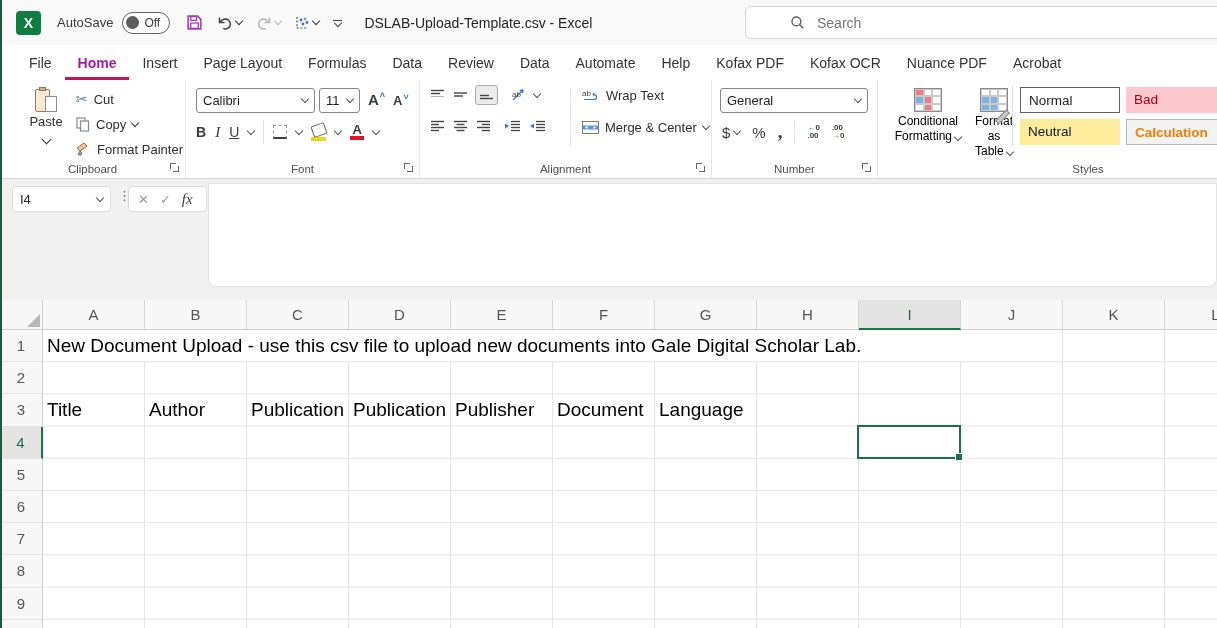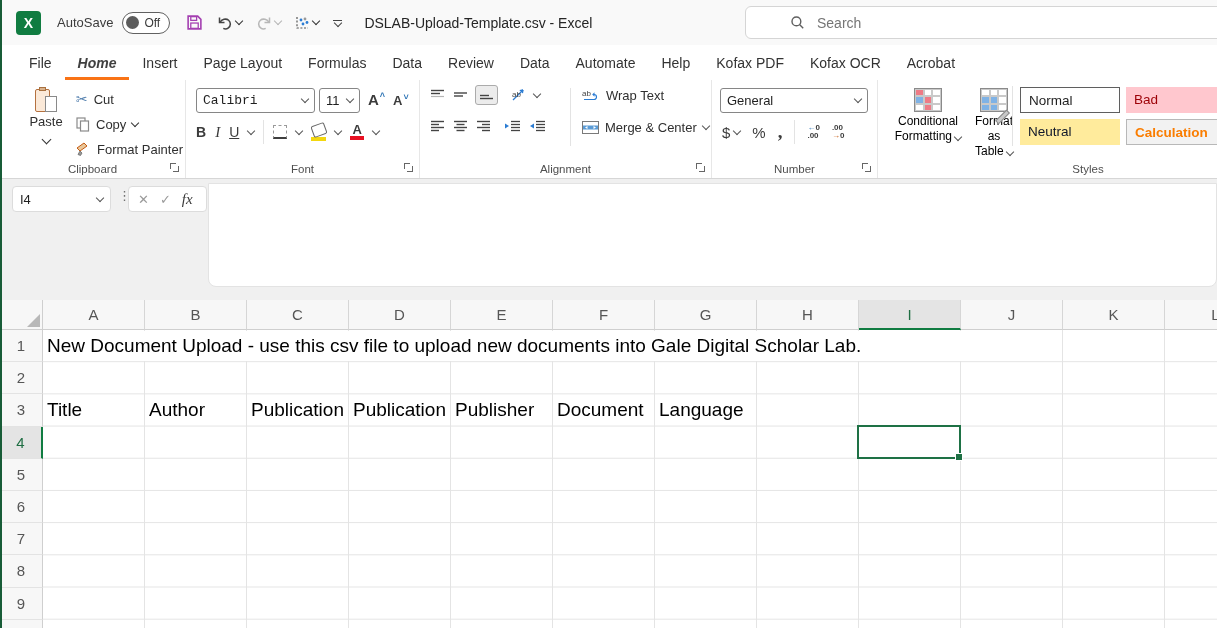--- a/index.html
+++ b/index.html
@@ -25,21 +25,21 @@
   .doc-title{margin-left:22px;font-size:14px;color:#252525;}
   .searchbox{position:absolute;left:745px;top:6px;width:478px;height:33px;background:#fff;border:1px solid #d5d5d5;
              border-radius:6px;display:flex;align-items:center;box-sizing:border-box;}
   .searchbox svg{margin-left:44px;}
   .searchbox input{border:none;outline:none;font-size:14px;color:#616161;margin-left:10px;background:transparent;
                    font-family:"Liberation Sans",sans-serif;width:200px;}
 
   
   .tabsrow{position:absolute;left:0;top:45px;right:0;height:35px;background:#fff;display:flex;align-items:stretch;padding-left:16px;}
   .tab{font-size:14px;color:#333;padding:0 13px;display:flex;align-items:center;box-sizing:border-box;border-bottom:3px solid transparent;padding-top:3px;}
-  .tab.active{font-weight:700;border-bottom:3px solid #f97316;color:#404040;font-style:italic;}
+  .tab.active{font-weight:700;border-bottom:3px solid #be185d;color:#a21caf;}
 
   
   .ribbon{position:absolute;left:0;top:80px;right:0;height:98px;background:#fff;border-bottom:1px solid #d6d6d6;display:flex;box-sizing:content-box;}
   .grp{position:relative;height:98px;border-right:1px solid #e7e7e7;box-sizing:border-box;flex:none;}
   .grp-label{position:absolute;bottom:3px;left:0;width:100%;text-align:center;font-size:11.5px;color:#4f4f4f;}
   .launch{position:absolute;right:5px;bottom:5px;width:10px;height:10px;}
   .launch::before{content:"";position:absolute;left:0;top:0;width:5px;height:5px;border-left:1px solid #666;border-top:1px solid #666;}
   .launch::after{content:"";position:absolute;right:1px;bottom:1px;width:5px;height:5px;border-right:1.4px solid #666;border-bottom:1.4px solid #666;}
   .rbtn-lbl{font-size:13px;color:#2f2f2f;}
 
@@ -209,20 +209,21 @@
   <span class="tab">Insert</span>
   <span class="tab">Page Layout</span>
   <span class="tab">Formulas</span>
   <span class="tab">Data</span>
   <span class="tab">Review</span>
   <span class="tab">Data</span>
   <span class="tab">Automate</span>
   <span class="tab">Help</span>
   <span class="tab">Kofax PDF</span>
   <span class="tab">Kofax OCR</span>
+  <span class="tab">Nuance PDF</span>
   <span class="tab">Acrobat</span>
 </div>
 
 <div class="ribbon">
 
   <div class="grp" style="width:186px;">
     <div class="paste">
       <div class="clipicon">
         <div class="board"></div>
           <div class="clip"></div>
@@ -250,21 +251,21 @@
           <path d="M4 9 l2 2 -1.5 2.5 -2.5 -1 z" fill="#9a9a9a" stroke="#6a6a6a" stroke-width="0.8"></path>
         </svg>
         <span class="rbtn-lbl">Format Painter</span>
       </div>
     </div>
     <div class="grp-label">Clipboard</div>
     <span class="launch"></span>
   </div>
 
   <div class="grp" style="width:234px;">
-    <div class="combo" style="left:10px;top:8px;width:119px;font-family:Liberation Mono, monospace;">
+    <div class="combo" style="left:10px;top:8px;width:119px;">
       <span>Calibri</span>
         <span class="chv sm"></span>
     </div>
     <div class="combo" style="left:133px;top:8px;width:41px;">
       <span>11</span>
         <span class="chv sm"></span>
     </div>
     <div class="fgrow" style="left:182px;top:11px;font-size:15px;">
       <span>A</span>
         <span class="cap">˄</span>

